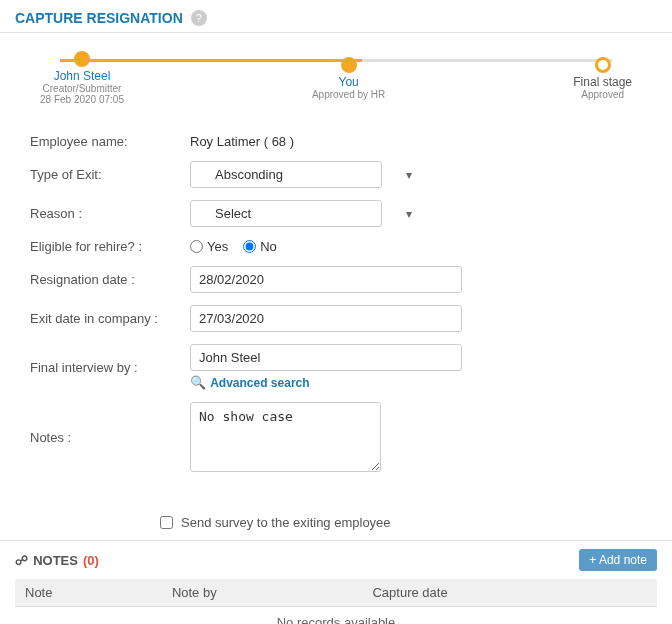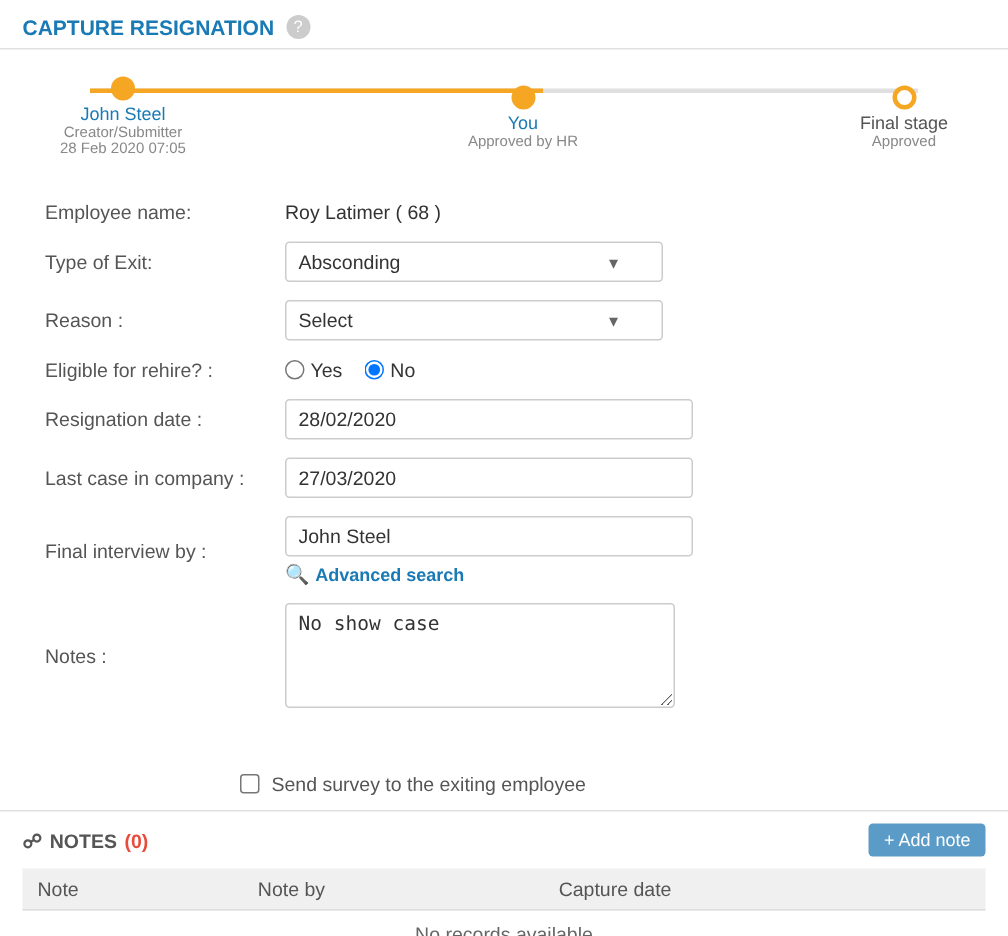--- a/index.html
+++ b/index.html
@@ -20,29 +20,29 @@
     .workflow-name { font-size: 12px; color: #1a7ab5; margin-top: 2px; }
     .workflow-role { font-size: 10px; color: #888; }
     .workflow-date { font-size: 10px; color: #888; }
 
     .form-section { padding: 15px 20px 10px 30px; }
     .form-row { display: flex; align-items: center; margin-bottom: 12px; }
     .form-label { width: 160px; font-size: 13px; color: #555; flex-shrink: 0; }
     .form-value { font-size: 13px; color: #333; }
 
     .form-input { border: 1px solid #ccc; border-radius: 3px; padding: 5px 8px; font-size: 13px; width: 272px; color: #333; background: #fff; }
-    .form-select { border: 1px solid #ccc; border-radius: 3px; padding: 5px 8px; font-size: 13px; width: 252px; color: #333; background: #fff; appearance: none; -webkit-appearance: none; cursor: pointer; }
+    .form-select { border: 1px solid #ccc; border-radius: 3px; padding: 5px 24px; font-size: 13px; width: 192px; color: #333; background: #fff; appearance: none; -webkit-appearance: none; cursor: pointer; }
     .select-wrapper { position: relative; display: inline-block; width: 230px; }
     .select-wrapper::after { content: '▾'; position: absolute; right: 8px; top: 50%; transform: translateY(-50%); color: #666; pointer-events: none; font-size: 12px; }
 
     .radio-group { display: flex; align-items: center; gap: 15px; }
     .radio-item { display: flex; align-items: center; gap: 4px; cursor: pointer; }
     .radio-item input[type="radio"] { cursor: pointer; }
 
-    .textarea-field { border: 1px solid #ccc; border-radius: 3px; padding: 6px 8px; font-size: 13px; width: 260px; height: 70px; resize: vertical; color: #333; background: #fff; }
+    .textarea-field { border: 1px solid #ccc; border-radius: 3px; padding: 6px 8px; font-size: 13px; width: 191px; height: 70px; resize: vertical; color: #333; background: #fff; }
 
     .advanced-search { display: flex; align-items: center; gap: 4px; color: #1a7ab5; font-size: 12px; font-weight: bold; cursor: pointer; padding-left: 0; margin-top: 4px; }
     .advanced-search .search-icon { font-size: 13px; }
 
     .checkbox-row { display: flex; align-items: center; gap: 8px; padding: 5px 0 5px 160px; margin-top: 16px; }
     .checkbox-row input[type="checkbox"] { cursor: pointer; }
     .checkbox-row label { font-size: 13px; color: #555; }
 
     .notes-section { padding: 8px 15px; border-top: 1px solid #e0e0e0; margin-top: 5px; }
     .notes-header { display: flex; align-items: center; justify-content: space-between; margin-bottom: 8px; }
@@ -133,21 +133,21 @@
       </label>
     </div>
   </div>
 
   <div class="form-row">
     <div class="form-label">Resignation date :</div>
     <input class="form-input" type="text" value="28/02/2020" style="">
   </div>
 
   <div class="form-row">
-    <div class="form-label">Last case in company :</div>
+    <div class="form-label">Exit date in company :</div>
     <input class="form-input" type="text" value="27/03/2020" style="">
   </div>
 
   <div class="form-row">
     <div class="form-label">Final interview by :</div>
     <div style="display:flex; flex-direction:column;">
       <input class="form-input" type="text" value="John Steel" style="">
       <div class="advanced-search">
         <span class="search-icon">🔍</span>
         <span>Advanced search</span>

